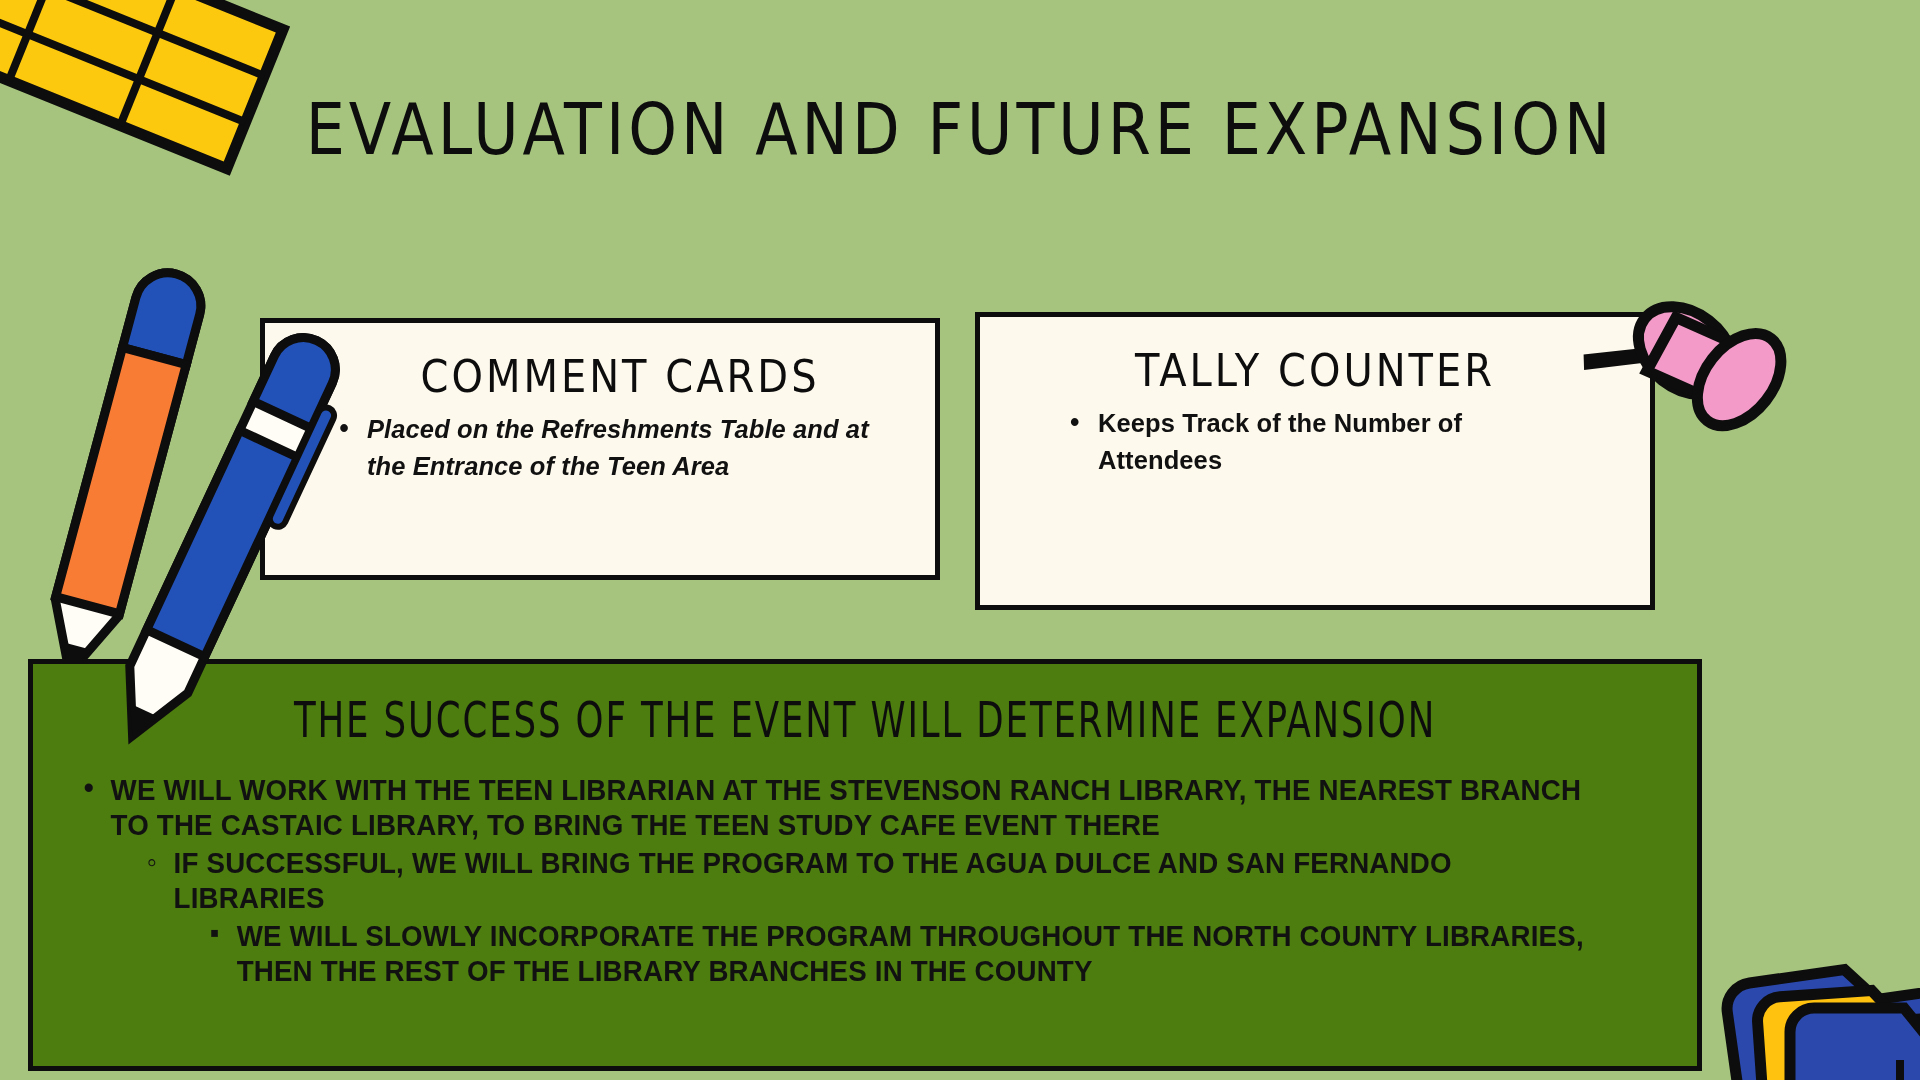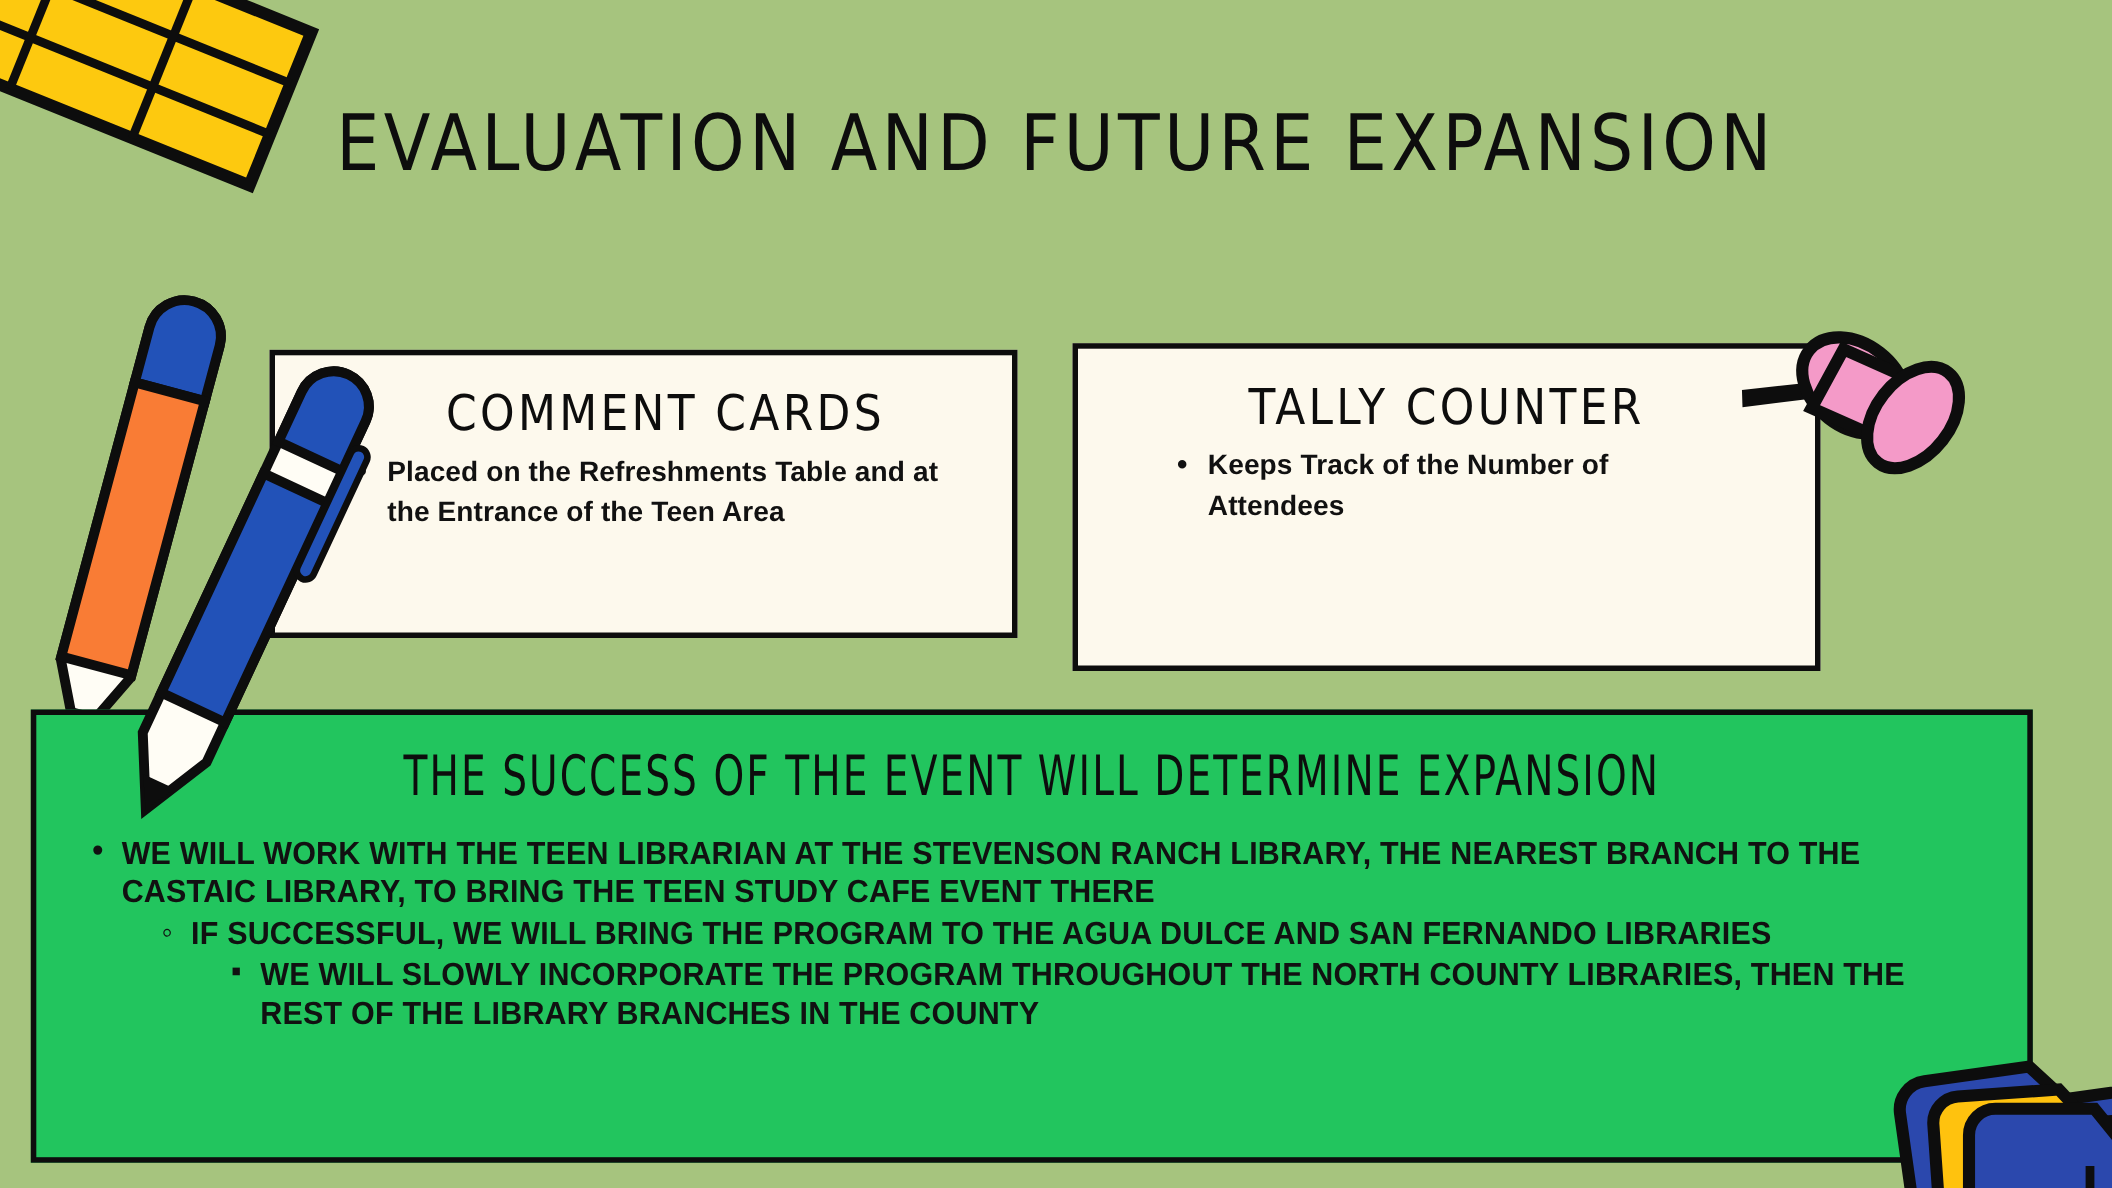--- a/index.html
+++ b/index.html
@@ -53,21 +53,21 @@
 
   
   .card {
     position: absolute;
     background: #fdf9ed;
     border: 5px solid #0d0d0d;
     box-sizing: border-box;
     z-index: 15;
   }
   #card-comment-cards {
-    left: 245px;
+    left: 260px;
     top: 318px;
     width: 680px;
     height: 262px;
   }
   #card-tally-counter {
     left: 975px;
     top: 312px;
     width: 680px;
     height: 298px;
   }
@@ -100,31 +100,31 @@
     letter-spacing: 0.1px;
   }
   .card-list li::before {
     content: "\2022";
     position: absolute;
     left: 2px;
     top: -2px;
     font-size: 27px;
     line-height: 1.45;
   }
-  #card-comment-cards .card-list { padding-left: 72px; padding-right: 60px; }
+  #card-comment-cards .card-list { padding-left: 72px; padding-right: 60px; font-style: italic; }
   #card-tally-counter .card-list { padding-left: 88px; padding-right: 60px; }
 
   
   #bottom-panel {
     position: absolute;
     left: 28px;
-    top: 645px;
-    width: 1820px;
+    top: 659px;
+    width: 1674px;
     height: 412px;
-    background: #22c55e;
+    background: #4d7c0f;
     border: 5px solid #0d0d0d;
     box-sizing: border-box;
     z-index: 15;
   }
   #bottom-heading {
     font-family: "DejaVu Sans Condensed", "DejaVu Sans", sans-serif;
     font-weight: 400;
     font-size: 42px;
     letter-spacing: 2px;
     color: #0d0d0d;

